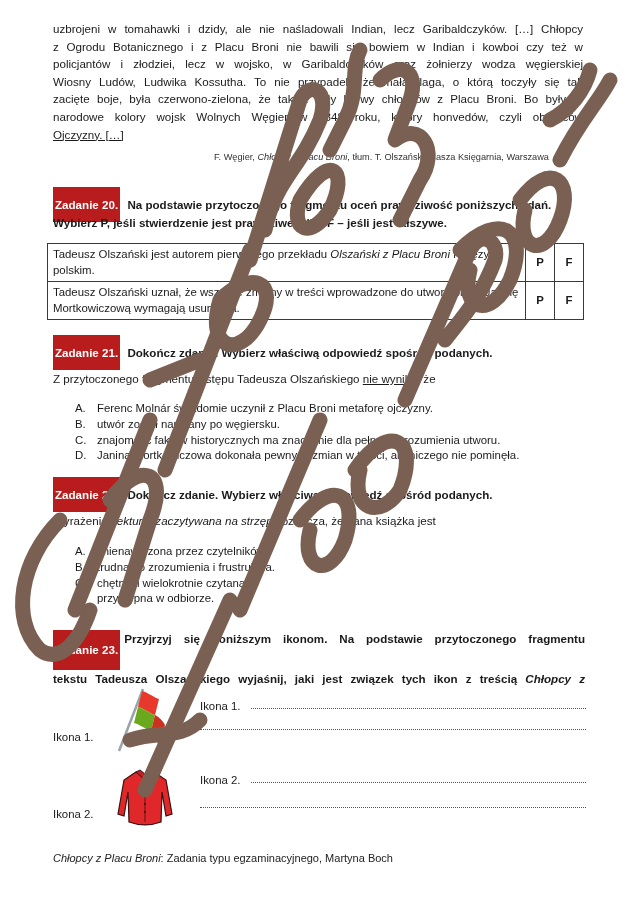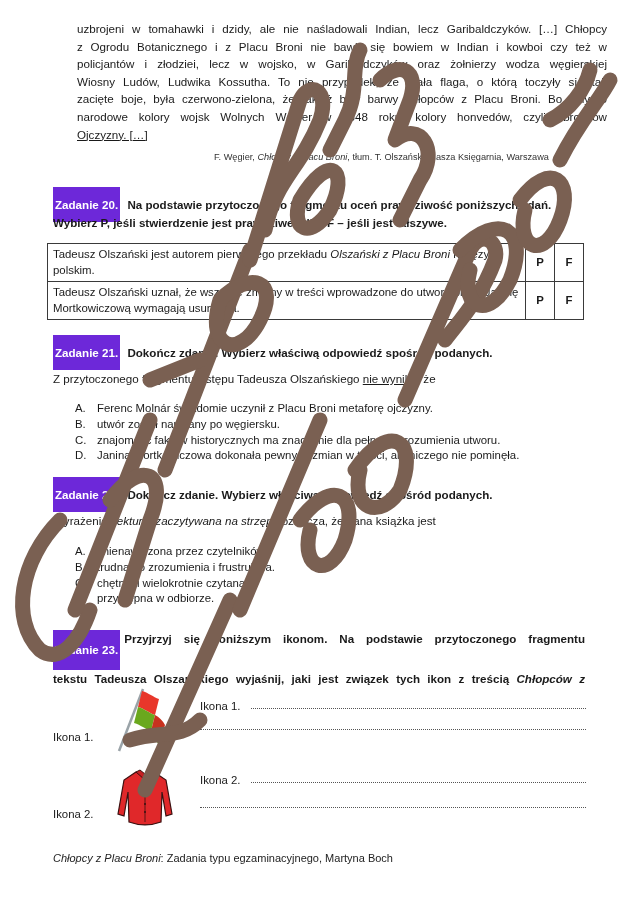--- a/index.html
+++ b/index.html
@@ -5,40 +5,40 @@
   html, body { margin:0; padding:0; background:#ffffff; }
   body { width:636px; height:900px; position:relative; overflow:hidden;
          font-family:"Liberation Sans", "DejaVu Sans", sans-serif; color:#1a1a1a; }
   .page { position:absolute; left:0; top:0; width:636px; height:900px; }
   .para { position:absolute; left:53px; width:530px; font-size:11.6px; line-height:17.6px;
           text-align:justify; }
   .para .ln { display:block; text-align:justify; text-align-last:justify; white-space:nowrap; overflow:hidden; }
   .para .ln.last { text-align-last:left;text-decoration:underline; }
   .citation { position:absolute; top:152px; left:214px; font-size:9.2px; color:#333; white-space:nowrap; }
   .task-head { position:absolute; left:53px; width:532px; font-size:11.6px; font-weight:bold; line-height:17.5px; }
-  .badge { background:#6d28d9; color:#ffffff; padding:11px 2px; margin-right:4px; font-weight:bold; }
+  .badge { background:#b91c1c; color:#ffffff; padding:11px 2px; margin-right:4px; font-weight:bold; }
   table.pf { position:absolute; left:47px; top:243px; width:537px; border-collapse:collapse; font-size:11.4px; }
   table.pf td { border:1px solid #3a3a3a; padding:3px 5px; line-height:15.5px; vertical-align:middle; }
   table.pf td.c { width:28px; text-align:center; font-weight:bold; padding:0; }
   .q-text { position:absolute; left:53px; font-size:11.6px; white-space:nowrap; }
   .opts { position:absolute; left:75px; font-size:11.4px; line-height:15.8px; }
   .opt { display:flex; white-space:nowrap; }
   .opt .l { width:22px; }
   .icon-label { position:absolute; left:53px; font-size:11.4px; }
   .fill-row { position:absolute; font-size:11.4px; white-space:nowrap; display:flex; align-items:flex-end; }
   .dots { border-bottom:1px dotted #555; height:1px; margin-left:10px; margin-bottom:3px; }
   .footer { position:absolute; left:53px; top:852px; font-size:11px; white-space:nowrap; color:#222; }
   .watermark { position:absolute; left:0; top:0; width:636px; height:900px; pointer-events:none; }
 </style>
 </head>
 <body>
 
 <div class="page">
 
-  <div class="para" style="top:20px;margin-left:24px;">
+  <div class="para" style="top:20px;">
     <span class="ln">uzbrojeni w tomahawki i dzidy, ale nie naśladowali Indian, lecz Garibaldczyków. […] Chłopcy</span>
     <span class="ln">z Ogrodu Botanicznego i z Placu Broni nie bawili się bowiem w Indian i kowboi czy też w</span>
     <span class="ln">policjantów i złodziei, lecz w wojsko, w Garibaldczyków oraz żołnierzy wodza węgierskiej</span>
     <span class="ln">Wiosny Ludów, Ludwika Kossutha. To nie przypadek, że mała flaga, o którą toczyły się tak</span>
     <span class="ln">zacięte boje, była czerwono-zielona, że takież były barwy chłopców z Placu Broni. Bo były to</span>
     <span class="ln">narodowe kolory wojsk Wolnych Węgier w 1848 roku, kolory honvedów, czyli obrońców</span>
     <span class="ln last">Ojczyzny. […]</span>
   </div>
 
   <div class="citation">
@@ -119,21 +119,21 @@
         <span>przystępna w odbiorze.</span>
       </div>
   </div>
 
   <div class="task-head" style="top:630px; text-align:justify;">
     <div style="display:flex; justify-content:space-between;">
       <span class="badge">Zadanie 23.</span>
       <span style="flex:1; text-align:justify; text-align-last:justify;">Przyjrzyj się poniższym ikonom. Na podstawie przytoczonego fragmentu</span>
     </div>
     <div style="text-align:justify; text-align-last:justify;">
-      <span>tekstu Tadeusza Olszańskiego wyjaśnij, jaki jest związek tych ikon z treścią </span><i>Chłopców z</i>
+      <span>tekstu Tadeusza Olszańskiego wyjaśnij, jaki jest związek tych ikon z treścią </span><i>Chłopcy z</i>
     </div>
   </div>
 
   <div class="icon-label" style="top:731px;">Ikona 1.</div>
   <svg style="position:absolute; left:115px; top:687px;" width="60" height="66" viewBox="0 0 60 66">
     <line x1="4" y1="64" x2="28" y2="2" stroke="#9aa3a8" stroke-width="2.5"></line>
     <path d="M27 4 C34 6 38 10 44 12 L40 28 C34 26 30 22 23 20 Z" fill="#e8372b"></path>
     <path d="M23 20 C30 22 34 26 40 28 L36 44 C30 42 26 38 19 36 Z" fill="#6aa81e"></path>
     <path d="M40 28 C44 30 48 34 50 38 L46 52 C44 48 40 46 36 44 Z" fill="#c8321f"></path>
     <path d="M36 44 C40 46 44 48 46 52 L44 58 C42 54 38 52 34 50 Z" fill="#4f8a14"></path>

